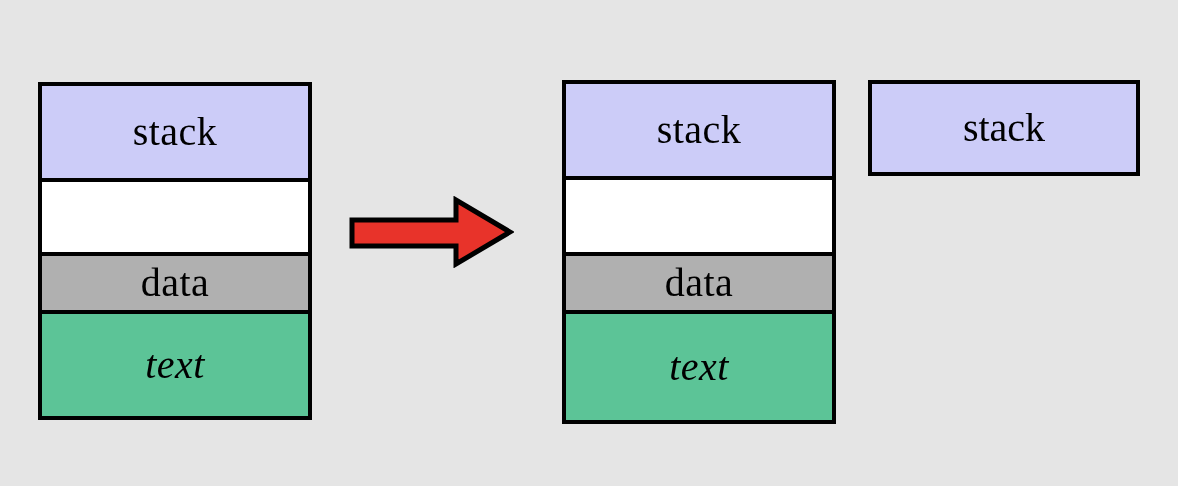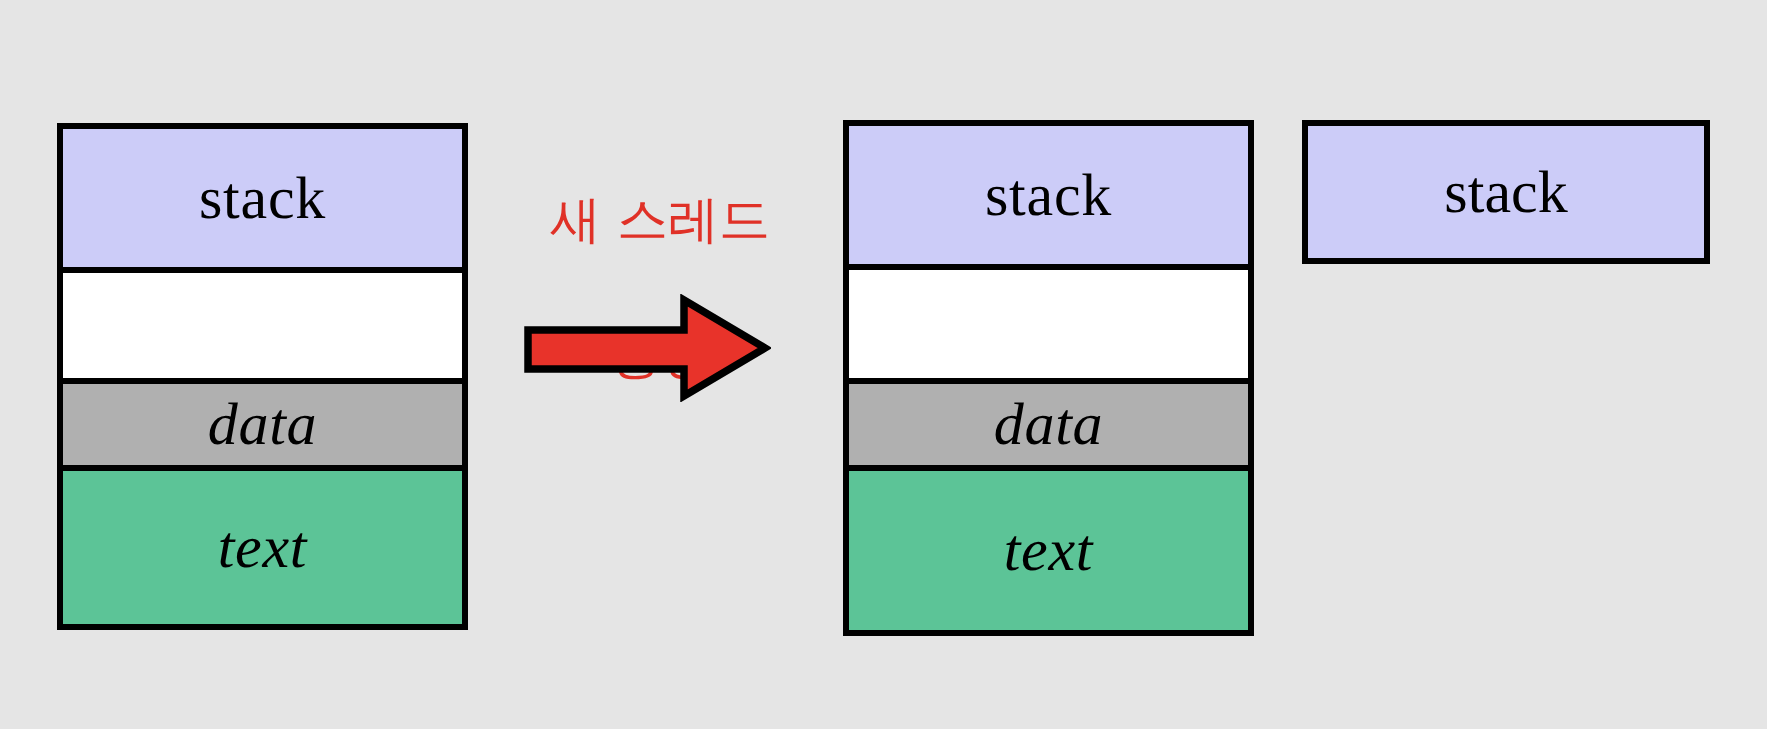--- a/index.html
+++ b/index.html
@@ -37,21 +37,21 @@
     letter-spacing: 0.5px;
     white-space: nowrap;
   }
   .seg-divider-below {
     border-bottom: 4px solid #000000;
   }
 
   
   .fill-stack { background: #ccccf8; }
   .fill-free  { background: #ffffff; }
-  .fill-data  { background: #b0b0b0; font-style: italic; }
+  .fill-data  { background: #b0b0b0; }
   .fill-text  { background: #5cc497; font-style: italic; }
 
   
   .standalone-box {
     position: absolute;
     box-sizing: border-box;
     border: 4px solid #000000;
     background: #ccccf8;
     display: flex;
     align-items: center;
@@ -95,24 +95,20 @@
       <span></span>
     </div>
     <div class="mem-seg seg-divider-below fill-data" style="height:58px;">
       <span>data</span>
     </div>
     <div class="mem-seg fill-text" style="flex:1 1 auto;">
       <span>text</span>
     </div>
   </div>
 
-  <div class="caption" style="left:330px; top:80px; width:220px;">
-    <div>새 스레드</div>
-    <div>생성</div>
-  </div>
 
   <div class="arrow-wrap" style="left:348px; top:196px; width:166px; height:72px;">
     <svg width="166" height="72" viewBox="0 0 166 72" xmlns="http://www.w3.org/2000/svg">
       <polygon points="4,24 108,24 108,4 162,36 108,68 108,50 4,50" fill="#e8332a" stroke="#000000" stroke-width="5" stroke-linejoin="miter"></polygon>
     </svg>
   </div>
 
   <div class="mem-column" style="left:562px; top:80px; width:274px; height:344px;">
     <div class="mem-seg seg-divider-below fill-stack" style="height:96px;">
       <span>stack</span>

